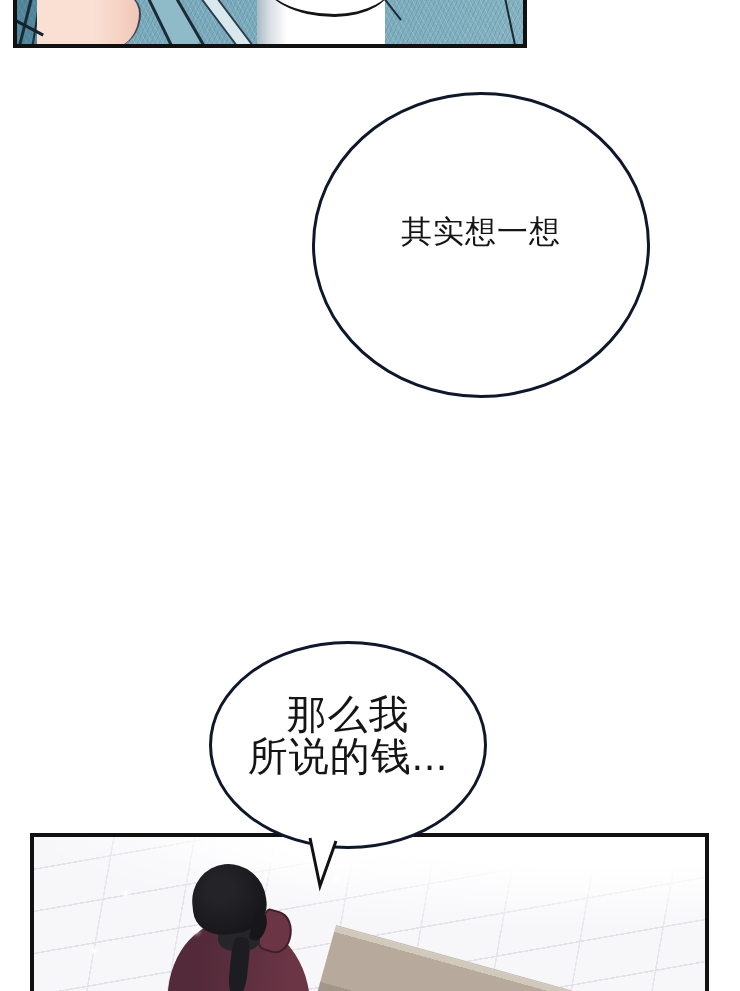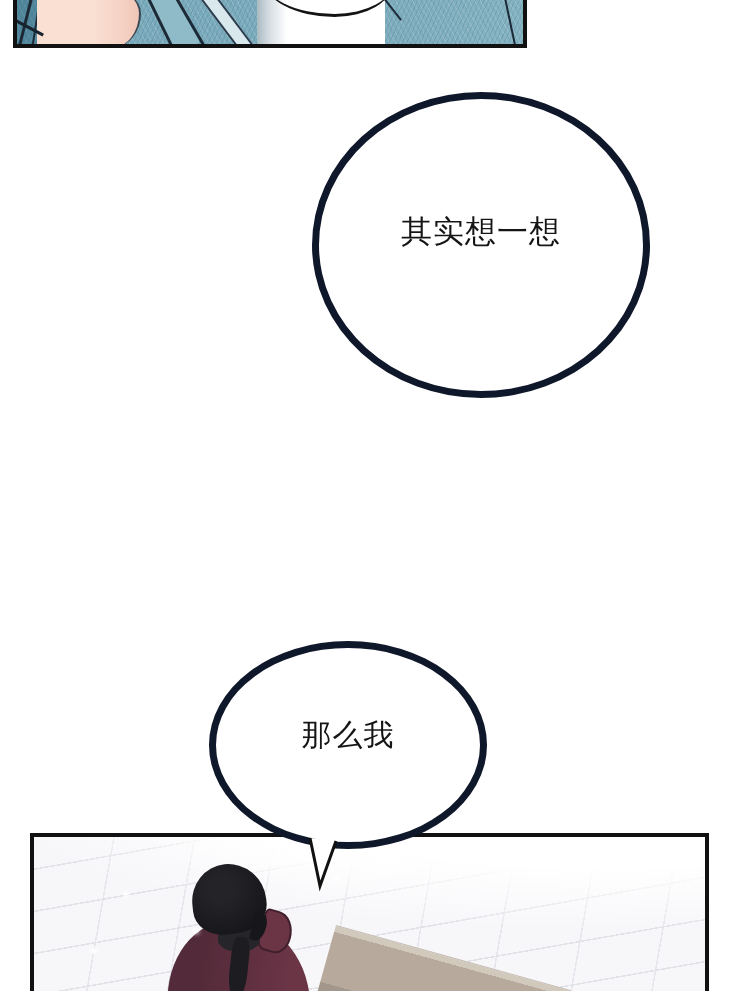--- a/index.html
+++ b/index.html
@@ -34,28 +34,28 @@
   .shirt-white{position:absolute;left:240px;top:-6px;width:128px;height:60px;
     background:linear-gradient(90deg,#a9bac2 0,#d6dde2 12px,#ffffff 30px,#ffffff 100%);}
   .neckline{position:absolute;left:246px;top:-16px;width:130px;height:36px;
     border-bottom:3px solid #141414;border-radius:0 0 45% 55% / 0 0 90% 100%;}
   .edge-line-a{left:372px;top:-6px;width:2px;height:36px;transform:rotate(-38deg);}
   .chevron-a{left:436px;top:-9px;width:3px;height:56px;transform:rotate(-62deg);background:#16222e;}
   .edge-line-b{left:492px;top:0;width:2px;height:55px;transform:rotate(-12deg);}
 
   
   .bubble{
-    position:absolute;background:#ffffff;border:7px solid #0f172a;border-radius:50%;
+    position:absolute;background:#ffffff;border:3px solid #0f172a;border-radius:50%;
     display:flex;align-items:center;justify-content:center;text-align:center;
     z-index:5;box-sizing:border-box;color:#151515;
   }
   .bubble-1{left:312px;top:92px;width:338px;height:306px;}
   .bubble-1 .bubble-text{font-size:31px;line-height:45px;letter-spacing:1px;transform:translateY(-14px);}
   .bubble-2{left:209px;top:641px;width:278px;height:208px;}
-  .bubble-2 .bubble-text{font-size:30px;line-height:42px;letter-spacing:1px;transform:translateY(-10px);}
+  .bubble-2 .bubble-text{font-size:40px;line-height:42px;letter-spacing:1px;transform:translateY(-10px);}
   .bubble-text span{display:block;white-space:nowrap;}
   .bubble-tail{position:absolute;left:306px;top:838px;width:40px;height:52px;z-index:6;overflow:visible;}
 
   
   .panel-bottom{
     position:absolute;left:30px;top:833px;width:679px;height:170px;
     border:4px solid #111;border-bottom:none;box-sizing:border-box;
     overflow:hidden;background:#f7f7fa;z-index:1;
   }
   .floor-lines{position:absolute;left:0;top:0;width:671px;height:166px;
@@ -139,20 +139,21 @@
 
   <div class="bubble bubble-1">
     <div class="bubble-text">
       <span>其实想一想</span>
     </div>
   </div>
 
   <div class="bubble bubble-2">
     <div class="bubble-text">
       <span>那么我</span>
+      <span>所说的钱...</span>
     </div>
   </div>
   <svg class="bubble-tail" viewBox="0 0 40 52" xmlns="http://www.w3.org/2000/svg">
     <polygon points="4,0 14,48 30,3" fill="#ffffff" stroke="none"></polygon>
     <path d="M4,0 L14,48 L30,3" fill="none" stroke="#111111" stroke-width="3" stroke-linejoin="miter"></path>
   </svg>
 
 </div>
 
 </body></html>

